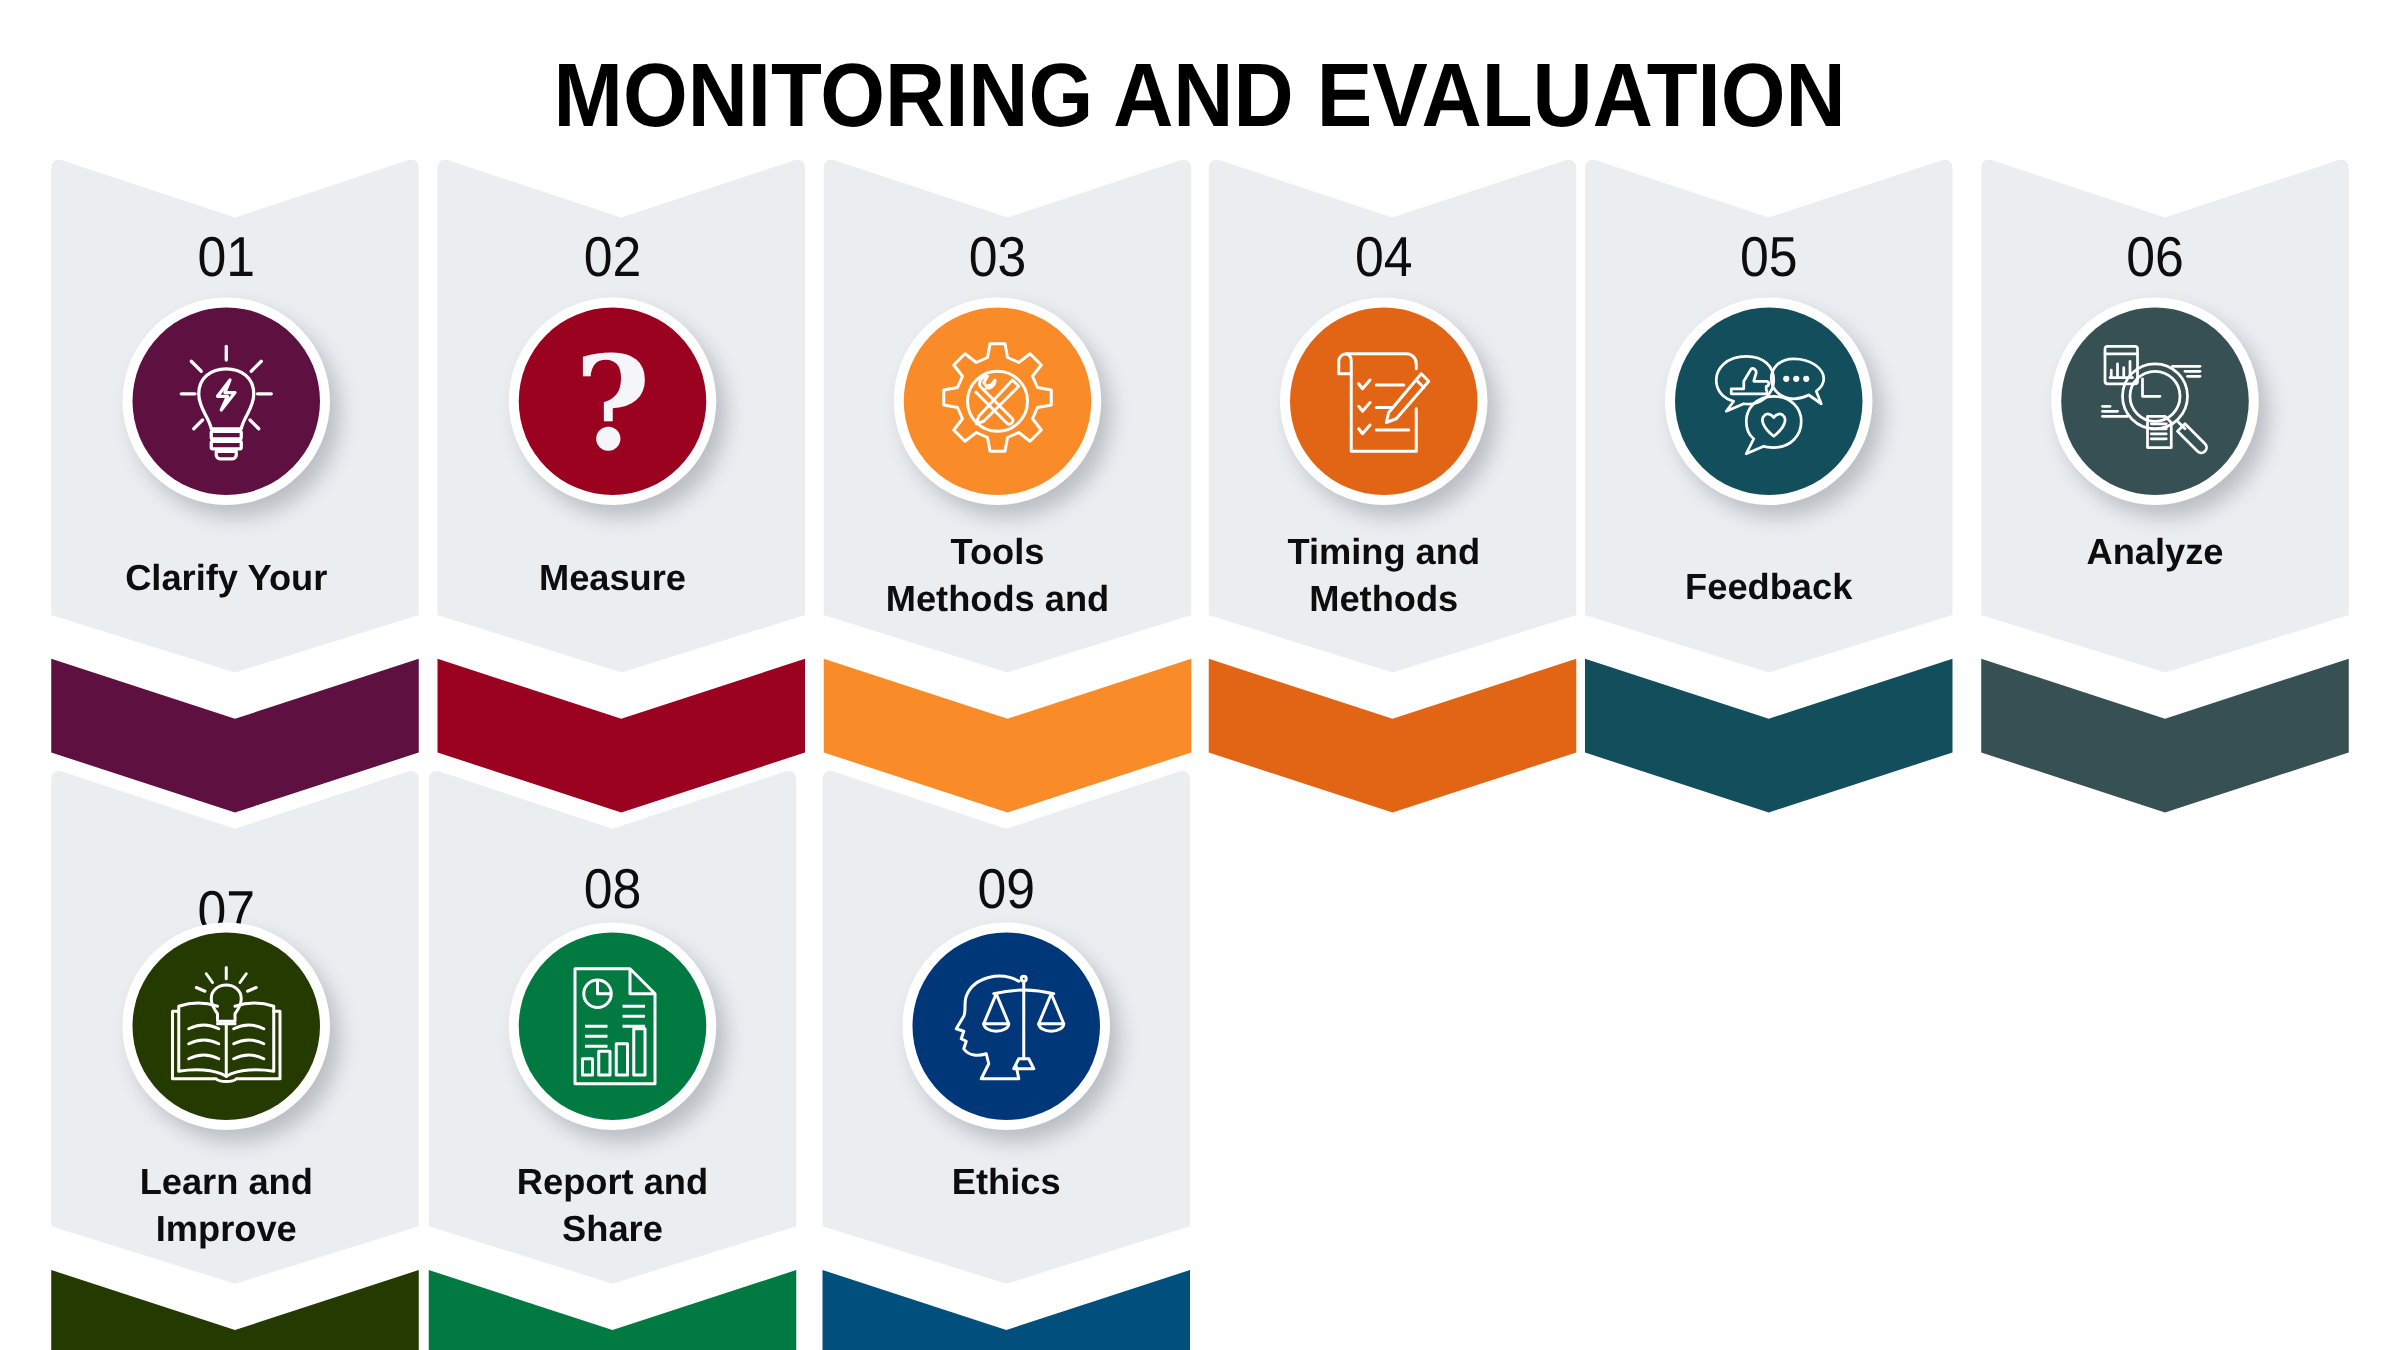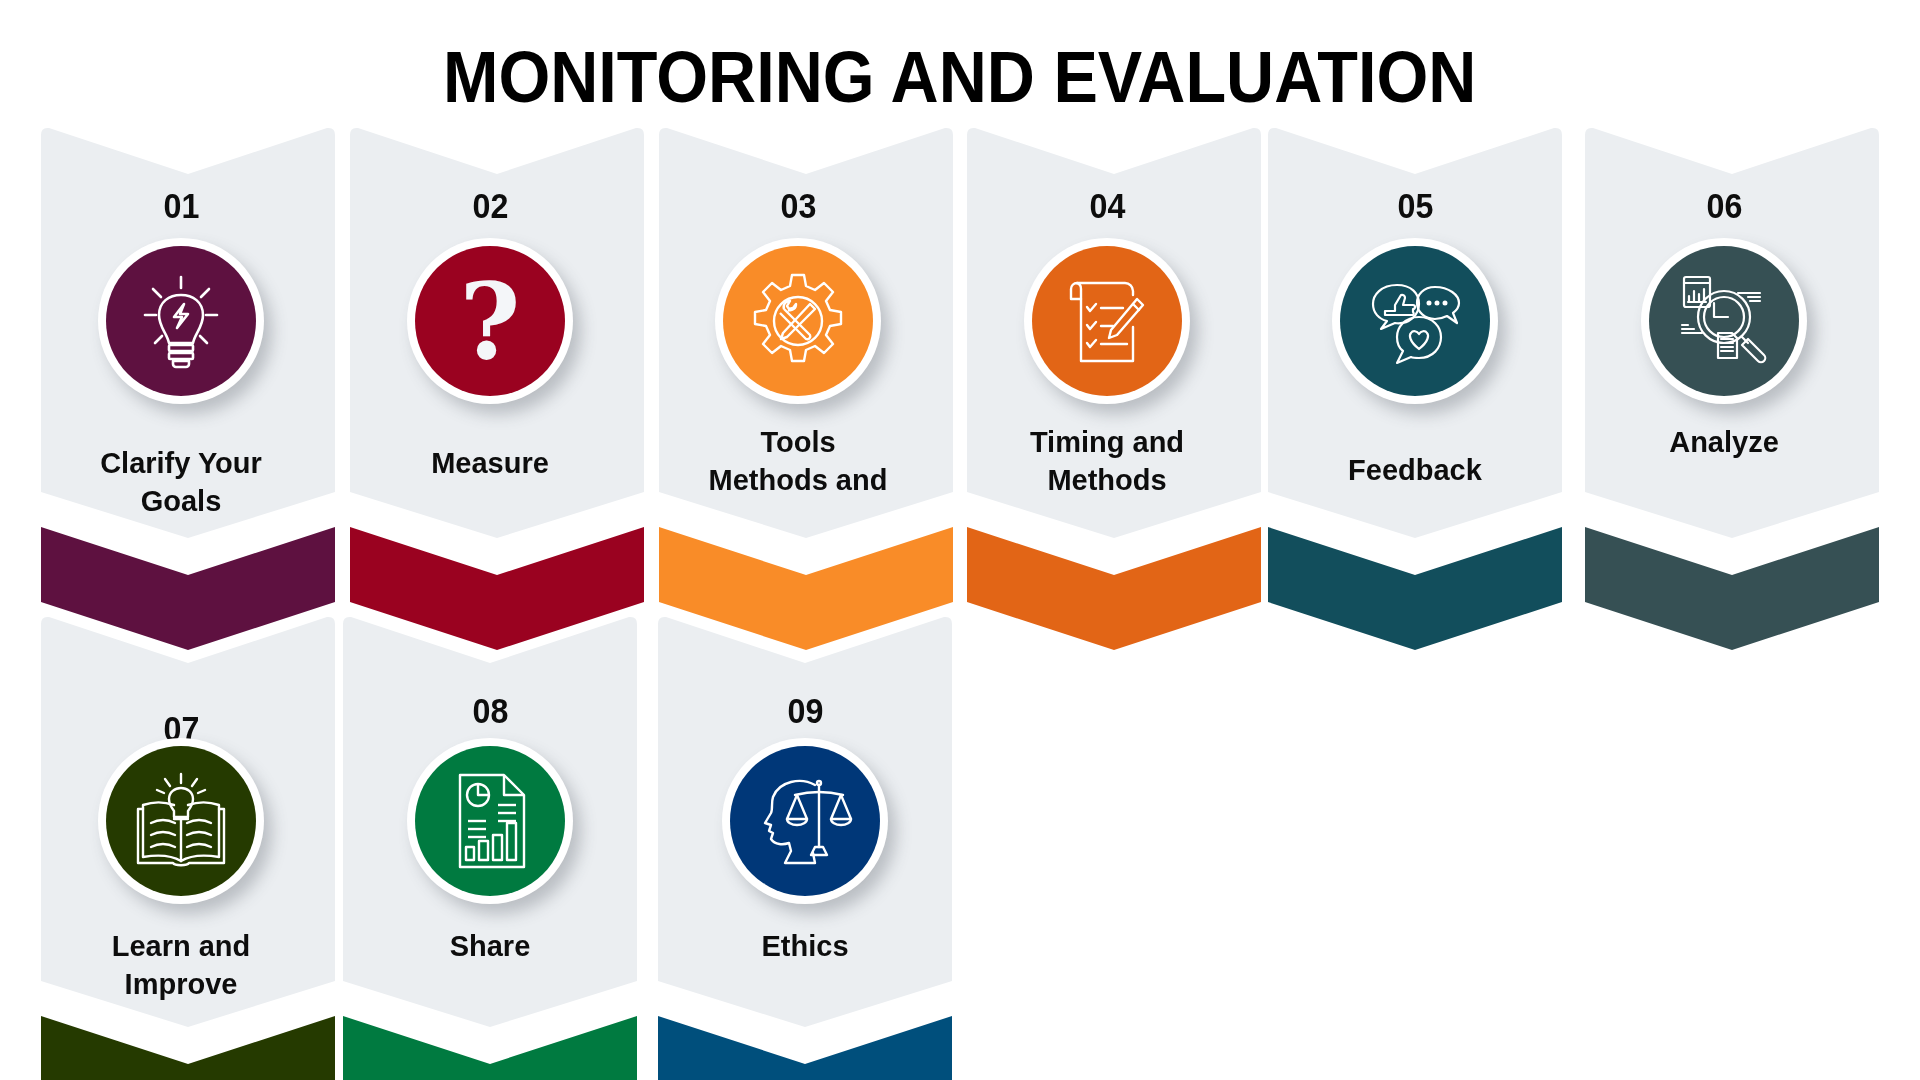--- a/index.html
+++ b/index.html
@@ -2,21 +2,21 @@
 <html><head>
 <meta charset="utf-8">
 <style>
   html,body{margin:0;padding:0;}
   body{width:1920px;height:1080px;overflow:hidden;background:#ffffff;position:relative;font-family:"Liberation Sans","DejaVu Sans",sans-serif;}
   .title{position:absolute;left:0;top:36px;width:1920px;text-align:center;font-weight:700;font-size:72px;line-height:82px;color:#000;letter-spacing:0;}
   .title span{display:inline-block;transform:scaleX(0.925);transform-origin:center;}
   .card{position:absolute;width:294px;}
   .card svg.shape{position:absolute;left:0;top:0;overflow:visible;}
   .content{position:absolute;left:0;width:294px;text-align:center;}
-  .num{position:absolute;left:0;width:100%;text-align:center;font-weight:700;font-size:35px;line-height:40px;color:#0d0d0d;}
+  .num{position:absolute;left:0;width:100%;text-align:center;font-weight:400;font-size:45px;line-height:40px;color:#0d0d0d;}
   .num span{display:inline-block;transform:scaleX(0.92);}
   .circle-wrap{position:absolute;width:166px;height:166px;border-radius:50%;background:#fff;box-shadow:8px 10px 16px rgba(60,70,80,0.28);}
   .circle{position:absolute;left:8px;top:8px;width:150px;height:150px;border-radius:50%;display:flex;align-items:center;justify-content:center;}
   .circle svg{width:100px;height:100px;}
   .label{position:absolute;left:0;width:100%;text-align:center;font-weight:700;font-size:29px;line-height:38px;color:#0d0d0d;}
   .qmark{font-family:"DejaVu Serif","Liberation Serif",serif;font-weight:700;font-size:104px;line-height:104px;color:#f4f6f9;margin-top:4px;}
 </style>
 </head>
 <body>
 
@@ -45,21 +45,20 @@
     <path d="M53 33 L43 46 L51 46 L46 57 L57 43 L49 43 Z"></path>
     <rect x="38" y="74" width="24" height="6" rx="1"></rect>
                 <rect x="38" y="82" width="24" height="6" rx="1"></rect>
                 <path d="M42 90 h16 v3 a3 3 0 0 1 -3 3 h-10 a3 3 0 0 1 -3 -3 z"></path>
               </svg>
             </span>
           </div>
         </div>
         <div class="label" style="top: 317px;">
           <div>Clarify Your</div>
-          <div>Goals</div>
         </div>
       </div>
     </div>
     <div class="card" style="left: 350px; top: 127px; width: 294px;">
       <svg class="shape" width="294" height="530">
         <path d="M0 8 Q0 0 8 1 L147 47 L286 1 Q294 0 294 8 L294 365 L147 411 L0 365 Z" fill="#EBEEF1"></path>
         <path d="M0 400 L147 448 L294 400 L294 475 L147 523 L0 475 Z" fill="#9A0220"></path>
       </svg>
       <div class="content" style="top: 0px; transform: translateX(-7px);">
         <div class="num" style="top: 59px;"><span>02</span></div>
@@ -259,20 +258,21 @@
                 <line x1="28" y1="66" x2="46" y2="66"></line>
     <rect x="26" y="76" width="8" height="13"></rect>
                 <rect x="39" y="70" width="9" height="19"></rect>
                 <rect x="53" y="64" width="9" height="25"></rect>
                 <rect x="67" y="52" width="9" height="37"></rect>
               </svg>
             </span>
           </div>
         </div>
         <div class="label" style="top: 311px;">
+          <div>Report and</div>
           <div>Share</div>
         </div>
       </div>
     </div>
     <div class="card" style="left: 658px; top: 616px; width: 294px;">
       <svg class="shape" width="294" height="530">
         <path d="M0 8 Q0 0 8 1 L147 47 L286 1 Q294 0 294 8 L294 365 L147 411 L0 365 Z" fill="#EBEEF1"></path>
         <path d="M0 400 L147 448 L294 400 L294 475 L147 523 L0 475 Z" fill="#004F7C"></path>
       </svg>
       <div class="content" style="top: 0px; transform: translateX(0px);">

